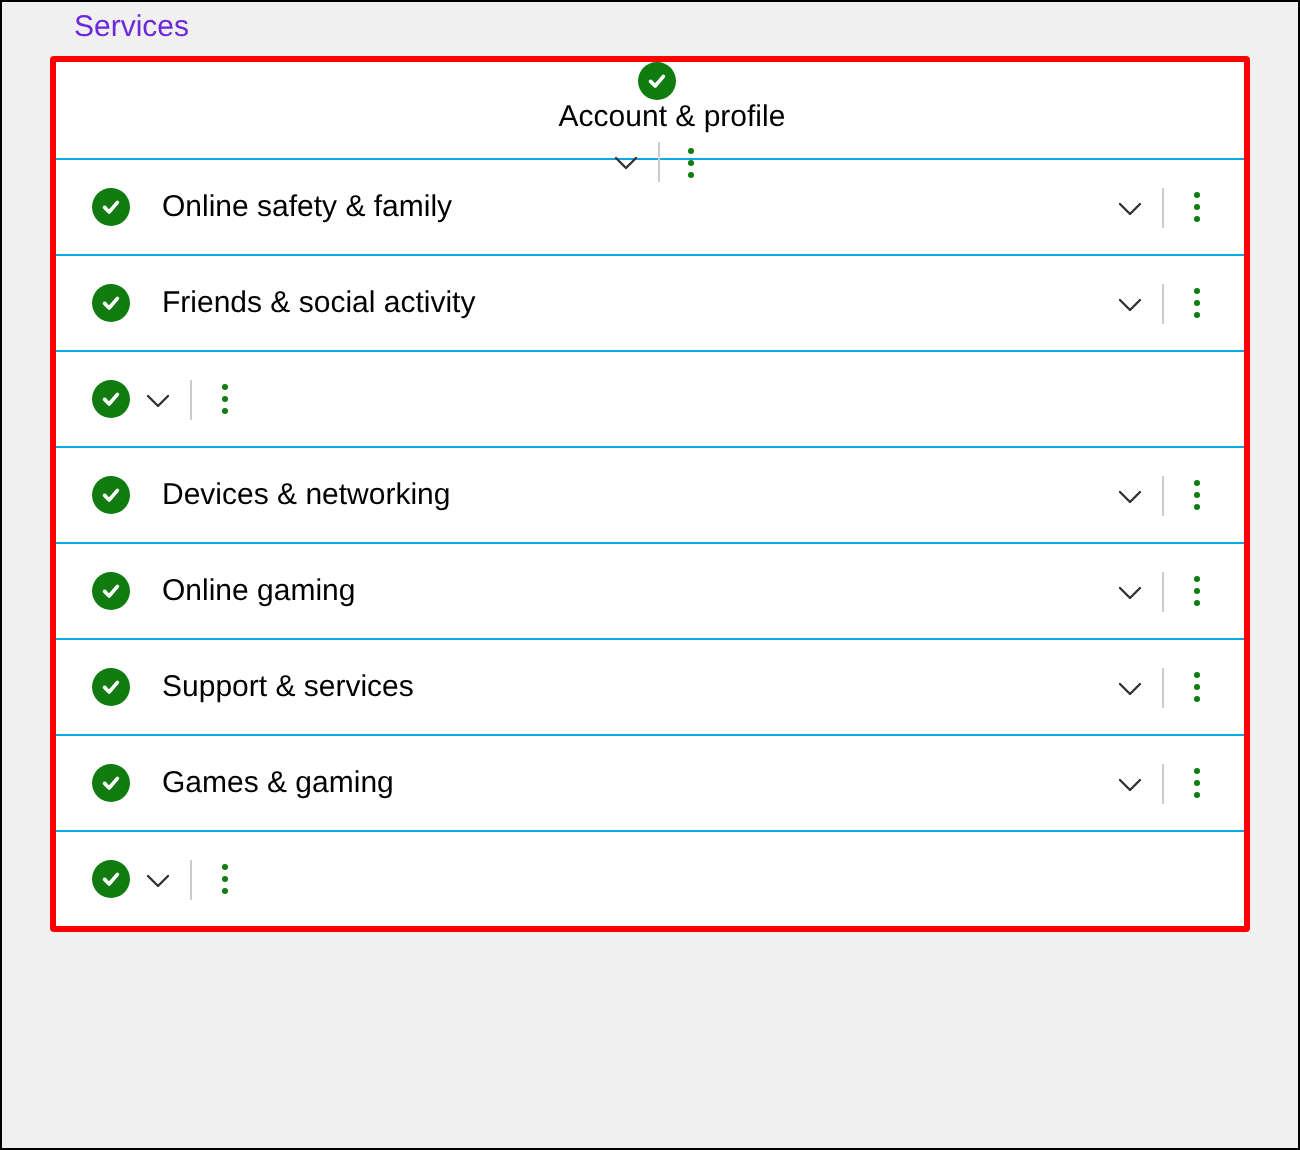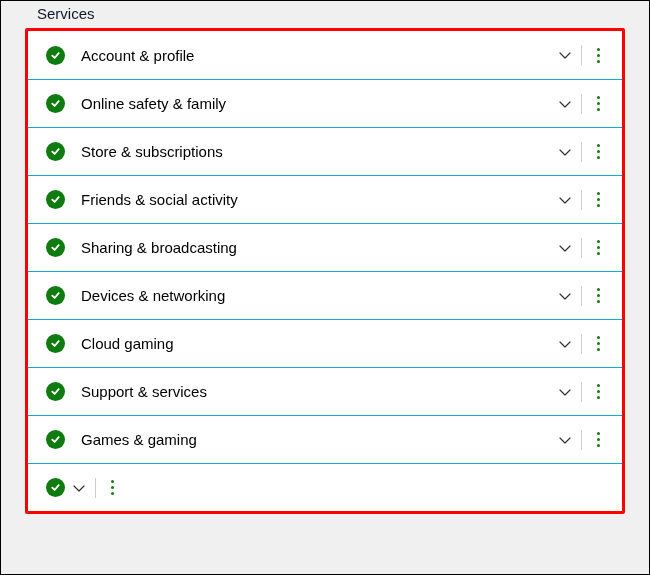--- a/index.html
+++ b/index.html
@@ -12,42 +12,42 @@
     }
     .outer {
       width: 650px;
       height: 575px;
       background: #f0f0f0;
       border: 1px solid #000;
       padding: 4px 0 0 0;
     }
     .section-title {
       font-size: 15px;
-      color: #0f172a;
+      color: #6d28d9;
       padding: 0 0 6px 36px;
       font-weight: 400;
     }
     .highlight-box {
       margin: 0 24px 0 24px;
       border: 3px solid #ff0000;
       border-radius: 2px;
     }
     .list {
       background: #fff;
     }
     .row {
       display: flex;
       align-items: center;
       height: 48px;
       padding: 0 12px 0 18px;
       border-top: 1px solid #0ea5e9;
       cursor: pointer;
       background: #fff;
     }
-    .row:first-child { border-top: none; }
+    .row:first-child { border-top: none; flex-direction: column; }
     .status-icon {
       width: 19px;
       height: 19px;
       border-radius: 50%;
       background: #107c10;
       display: flex;
       align-items: center;
       justify-content: center;
       flex-shrink: 0;
     }
@@ -143,41 +143,20 @@
               <span class="dot"></span>
             </div>
           </div>
         </div>
         <div class="row">
           <div class="status-icon">
             <svg width="11" height="11" viewBox="0 0 12 12">
               <path d="M2.5 6.2 L5 8.7 L9.5 3.5" stroke="#fff" stroke-width="2" fill="none" stroke-linecap="round" stroke-linejoin="round"></path>
             </svg>
           </div>
-          <div class="label">Store &amp; subscriptions</div>
-          <div class="actions">
-            <div class="chevron">
-              <svg width="16" height="16" viewBox="0 0 16 16">
-                <path d="M3 6 L8 11 L13 6" stroke-width="1.2" fill="none" stroke-linecap="round" stroke-linejoin="round"></path>
-              </svg>
-            </div>
-            <div class="divider"></div>
-            <div class="more">
-              <span class="dot"></span>
-              <span class="dot"></span>
-              <span class="dot"></span>
-            </div>
-          </div>
-        </div>
-        <div class="row">
-          <div class="status-icon">
-            <svg width="11" height="11" viewBox="0 0 12 12">
-              <path d="M2.5 6.2 L5 8.7 L9.5 3.5" stroke="#fff" stroke-width="2" fill="none" stroke-linecap="round" stroke-linejoin="round"></path>
-            </svg>
-          </div>
           <div class="label">Friends &amp; social activity</div>
           <div class="actions">
             <div class="chevron">
               <svg width="16" height="16" viewBox="0 0 16 16">
                 <path d="M3 6 L8 11 L13 6" stroke-width="1.2" fill="none" stroke-linecap="round" stroke-linejoin="round"></path>
               </svg>
             </div>
             <div class="divider"></div>
             <div class="more">
               <span class="dot"></span>
@@ -185,21 +164,20 @@
               <span class="dot"></span>
             </div>
           </div>
         </div>
         <div class="row">
           <div class="status-icon">
             <svg width="11" height="11" viewBox="0 0 12 12">
               <path d="M2.5 6.2 L5 8.7 L9.5 3.5" stroke="#fff" stroke-width="2" fill="none" stroke-linecap="round" stroke-linejoin="round"></path>
             </svg>
           </div>
-          <div class="label">Sharing &amp; broadcasting</div>
           <div class="actions">
             <div class="chevron">
               <svg width="16" height="16" viewBox="0 0 16 16">
                 <path d="M3 6 L8 11 L13 6" stroke-width="1.2" fill="none" stroke-linecap="round" stroke-linejoin="round"></path>
               </svg>
             </div>
             <div class="divider"></div>
             <div class="more">
               <span class="dot"></span>
               <span class="dot"></span>
@@ -227,21 +205,21 @@
               <span class="dot"></span>
             </div>
           </div>
         </div>
         <div class="row">
           <div class="status-icon">
             <svg width="11" height="11" viewBox="0 0 12 12">
               <path d="M2.5 6.2 L5 8.7 L9.5 3.5" stroke="#fff" stroke-width="2" fill="none" stroke-linecap="round" stroke-linejoin="round"></path>
             </svg>
           </div>
-          <div class="label">Cloud gaming</div>
+          <div class="label">Online gaming</div>
           <div class="actions">
             <div class="chevron">
               <svg width="16" height="16" viewBox="0 0 16 16">
                 <path d="M3 6 L8 11 L13 6" stroke-width="1.2" fill="none" stroke-linecap="round" stroke-linejoin="round"></path>
               </svg>
             </div>
             <div class="divider"></div>
             <div class="more">
               <span class="dot"></span>
               <span class="dot"></span>

